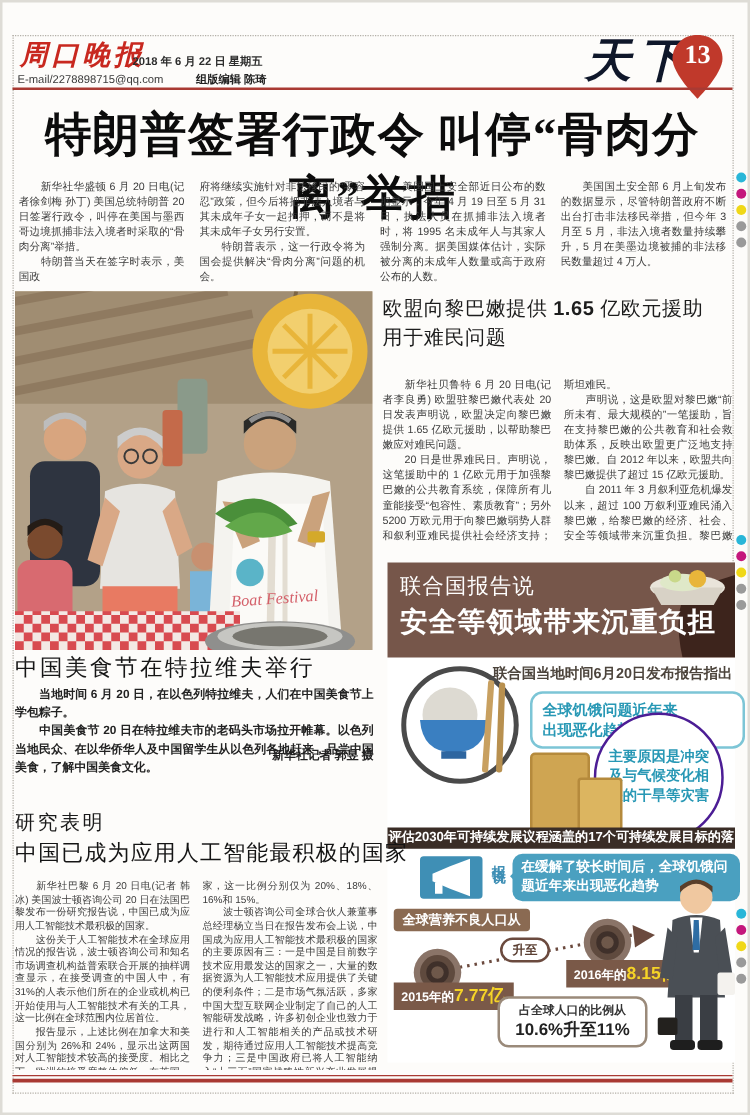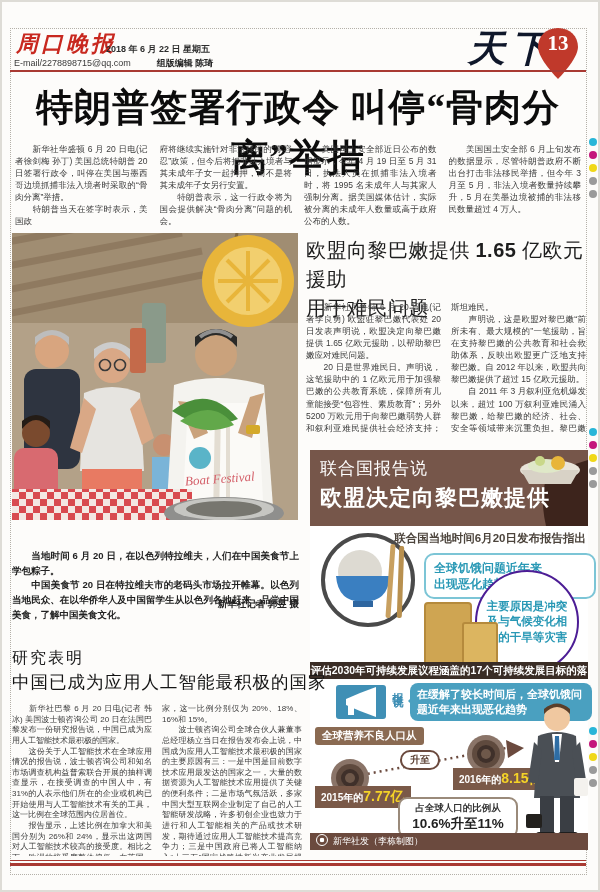--- a/index.html
+++ b/index.html
@@ -31,21 +31,21 @@
   .photo{position:absolute;left:12px;top:233px;width:286px;height:287px;background:#b9a88f;overflow:hidden;}
   .photo-title{position:absolute;left:12px;top:522px;font-family:"Liberation Serif",serif;
         font-size:18px;color:#161616;letter-spacing:2px;}
   .photo-cap{position:absolute;left:12px;top:549px;width:287px;font-size:9.5px;font-weight:bold;
         line-height:1.55;color:#222;text-align:justify;white-space:pre-line;}
   .photo-credit{position:absolute;left:12px;top:598px;width:287px;font-size:9.5px;font-weight:bold;
         color:#222;text-align:right;}
 
   
   .eu-head{position:absolute;left:306px;top:236px;width:282px;font-family:"Liberation Serif",serif;
-        font-size:20px;line-height:1.45;color:#1d1d1d;letter-spacing:0.5px;}
+        font-size:16px;line-height:1.45;color:#1d1d1d;letter-spacing:0.5px;}
   .eu-head b{font-family:"Liberation Sans",sans-serif;font-weight:bold;}
   .eu-cols{position:absolute;left:306px;top:301px;width:280px;height:132px;display:flex;gap:10px;}
 
   
   .ig{position:absolute;left:310px;top:450px;width:278px;height:400px;background:#fff;}
   .ig-header{position:absolute;left:0;top:0;width:278px;height:76px;background:#76564a;overflow:hidden;}
   .ig-t1{position:absolute;left:10px;top:7px;font-size:17px;font-weight:normal;color:#fff;letter-spacing:1px;}
   .ig-t2{position:absolute;left:10px;top:33px;font-size:22px;font-weight:bold;color:#fff;letter-spacing:1px;}
   .ig-hand{position:absolute;right:0;top:0;width:100px;height:76px;}
   .ig-dateline{position:absolute;right:2px;top:81px;font-size:11.5px;font-weight:bold;color:#4c443c;}
@@ -189,20 +189,21 @@
       <path d="M168 188 Q200 164 222 192 Q194 204 168 188 Z" fill="#62a84a"></path>
       <circle cx="188" cy="225" r="11" fill="#5ab4c8"></circle>
       <text x="208" y="250" font-size="13" fill="#d4606a" font-style="italic" font-family="Liberation Serif, serif" text-anchor="middle" transform="rotate(-4 208 250)">Boat Festival</text>
 
       <rect x="0" y="256" width="180" height="31" fill="url(#gingham)"></rect>
       <ellipse cx="212" cy="280" rx="60" ry="16" fill="#8f8f8d"></ellipse>
       <ellipse cx="212" cy="276" rx="50" ry="11" fill="#c6c6c2"></ellipse>
       <ellipse cx="212" cy="276" rx="38" ry="8" fill="#77766f"></ellipse>
     </svg>
   </div>
+  <div class="photo-title">中国美食节在特拉维夫举行</div>
   <div class="photo-cap">　　当地时间 6 月 20 日，在以色列特拉维夫，人们在中国美食节上学包粽子。
 　　中国美食节 20 日在特拉维夫市的老码头市场拉开帷幕。以色列当地民众、在以华侨华人及中国留学生从以色列各地赶来，品尝中国美食，了解中国美食文化。</div>
   <div class="photo-credit">新华社记者 郭昱 摄</div>
 
   <div class="eu-head">
     <span>欧盟向黎巴嫩提供 </span><b>1.65</b><span> 亿欧元援助</span><br>
     <span>用于难民问题</span>
   </div>
   <div class="eu-cols">
     <div class="ncol">　　新华社贝鲁特 6 月 20 日电(记者李良勇) 欧盟驻黎巴嫩代表处 20 日发表声明说，欧盟决定向黎巴嫩提供 1.65 亿欧元援助，以帮助黎巴嫩应对难民问题。
@@ -217,21 +218,21 @@
       <svg class="ig-hand" viewBox="0 0 100 76">
         <rect width="100" height="76" fill="#76564a"></rect>
         <path d="M58 76 Q50 40 62 22 L100 10 L100 76 Z" fill="#3d241c"></path>
         <ellipse cx="62" cy="20" rx="30" ry="10" fill="#e9e4da"></ellipse>
         <path d="M33 20 L91 20 L83 34 L41 34 Z" fill="#d8d2c6"></path>
         <ellipse cx="58" cy="16" rx="18" ry="7" fill="#dfe8c8"></ellipse>
         <circle cx="70" cy="13" r="7" fill="#e8b53a"></circle>
         <circle cx="52" cy="11" r="5" fill="#c9d88a"></circle>
       </svg>
       <div class="ig-t1">联合国报告说</div>
-      <div class="ig-t2">欧盟决定向黎巴嫩提供</div>
+      <div class="ig-t2">安全等领域带来沉重负担</div>
     </div>
     <div class="ig-dateline">联合国当地时间6月20日发布报告指出</div>
 
     <svg class="ig-bowlcircle" viewBox="0 0 96 96">
       <circle cx="48" cy="48" r="45" fill="#fff" stroke="#4a4a4a" stroke-width="4"></circle>
       <circle cx="40" cy="40" r="22" fill="#dddad2"></circle>
       <path d="M16 44 L70 44 Q68 70 43 70 Q18 70 16 44 Z" fill="#3a7fc1"></path>
       <rect x="33" y="69" width="20" height="6" fill="#2e66a0"></rect>
       <rect x="68" y="12" width="5" height="74" rx="2" fill="#c8a060" transform="rotate(4 70 49)"></rect>
       <rect x="78" y="14" width="5" height="72" rx="2" fill="#b8904f" transform="rotate(2 80 50)"></rect>
@@ -288,23 +289,20 @@
       <path d="M29 34 L33 34 L34 58 L28 58 Z" fill="#2e6da4"></path>
       <path d="M8 40 L2 80 L12 82 L16 48 Z" fill="#4a4f55"></path>
       <path d="M54 40 L60 78 L50 82 L46 48 Z" fill="#4a4f55"></path>
       <rect x="48" y="76" width="14" height="18" rx="2" fill="#f4f2ee"></rect>
       <rect x="14" y="94" width="14" height="38" fill="#3a3e44"></rect>
       <rect x="34" y="94" width="14" height="38" fill="#3a3e44"></rect>
       <rect x="10" y="130" width="20" height="8" rx="3" fill="#1e1e1e"></rect>
       <rect x="32" y="130" width="20" height="8" rx="3" fill="#1e1e1e"></rect>
       <rect x="0" y="112" width="16" height="14" rx="2" fill="#23211e"></rect>
     </svg>
-    <div class="ig-footer">
-      <span class="xh-icon"></span><span>新华社发（李栋制图）</span>
-    </div>
   </div>
 
   <div class="ai-kicker">研究表明</div>
   <div class="ai-head">中国已成为应用人工智能最积极的国家</div>
   <div class="ai-cols">
     <div class="ncol">　　新华社巴黎 6 月 20 日电(记者 韩冰) 美国波士顿咨询公司 20 日在法国巴黎发布一份研究报告说，中国已成为应用人工智能技术最积极的国家。
 　　这份关于人工智能技术在全球应用情况的报告说，波士顿咨询公司和知名市场调查机构益普索联合开展的抽样调查显示，在接受调查的中国人中，有 31%的人表示他们所在的企业或机构已开始使用与人工智能技术有关的工具，这一比例在全球范围内位居首位。
 　　报告显示，上述比例在加拿大和美国分别为 26%和 24%，显示出这两国对人工智能技术较高的接受度。相比之下，欧洲的接受度整体偏低。在英国、西班牙、法国和德国 4 个欧洲主要国</div>
     <div class="ncol">家，这一比例分别仅为 20%、18%、16%和 15%。
 　　波士顿咨询公司全球合伙人兼董事总经理杨立当日在报告发布会上说，中国成为应用人工智能技术最积极的国家的主要原因有三：一是中国是目前数字技术应用最发达的国家之一，大量的数据资源为人工智能技术应用提供了关键的便利条件；二是市场气氛活跃，多家中国大型互联网企业制定了自己的人工智能研发战略，许多初创企业也致力于进行和人工智能相关的产品或技术研发，期待通过应用人工智能技术提高竞争力；三是中国政府已将人工智能纳入“十三五”国家战略性新兴产业发展规划，为中国人工智能产业发展提供了重要推力。</div>

